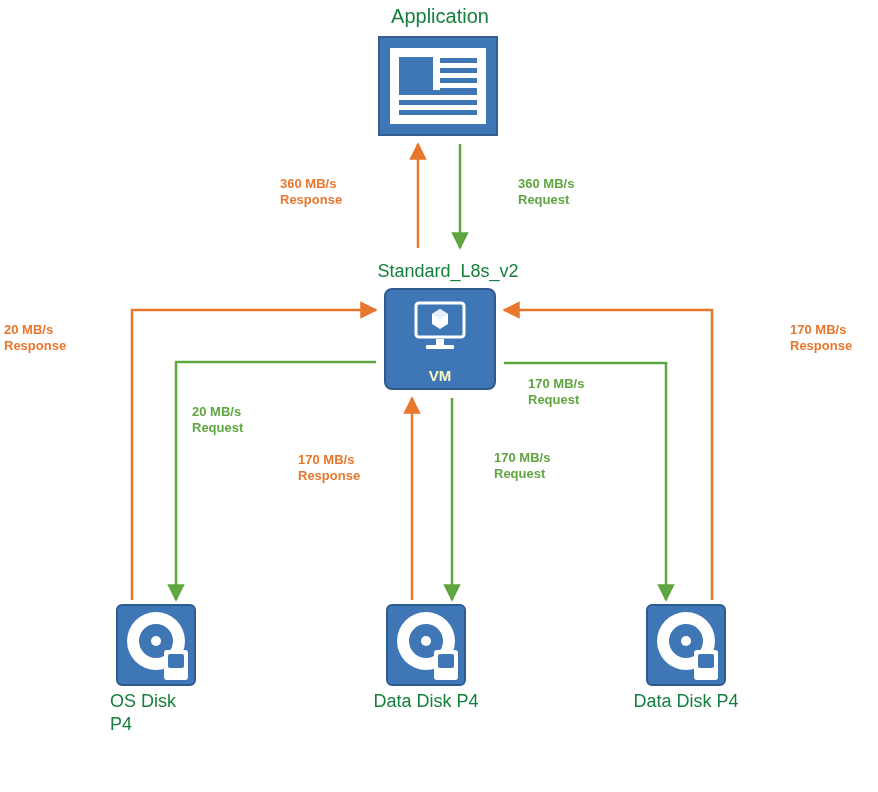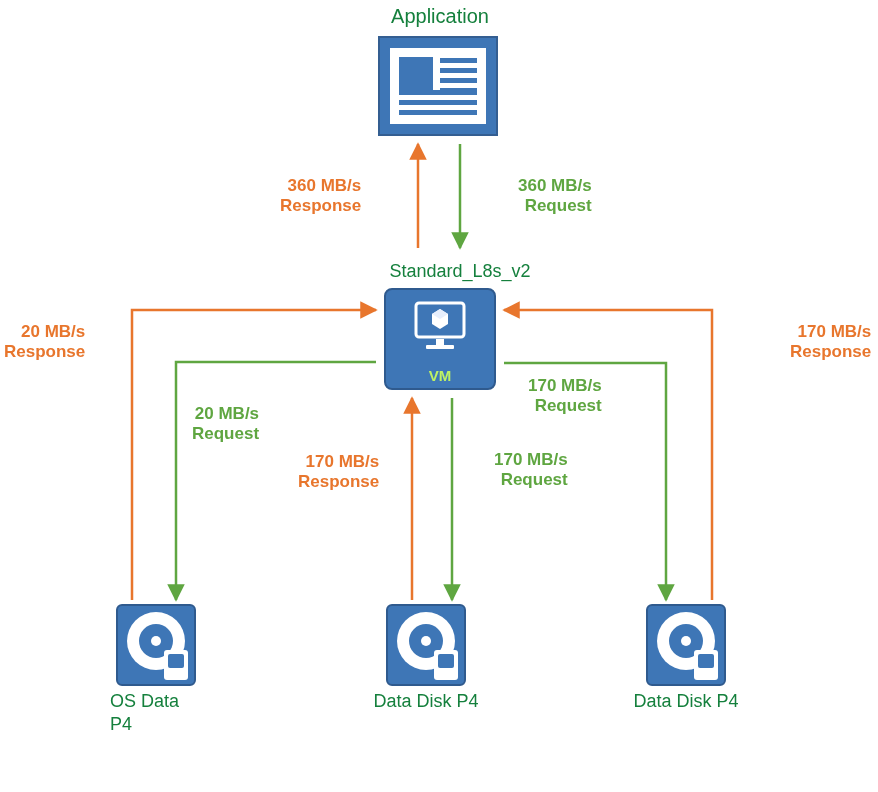--- a/index.html
+++ b/index.html
@@ -9,24 +9,24 @@
     height: 792px;
     position: relative;
     background: #fff;
   }
   .canvas {
     position: absolute;
     inset: 0;
   }
   .label {
     position: absolute;
-    font-size: 17px;
+    font-size: 13px;
     line-height: 1.2;
     color: #3b3b3b;
-    text-align: right;
+    text-align: left;
     white-space: pre;
   }
   .label.green { color: #5fa641; font-weight: 600; }
   .label.orange { color: #e8762d; font-weight: 600; }
   .node-title {
     position: absolute;
     font-size: 18px;
     line-height: 1.25;
     text-align: center;
     color: #15803d;
@@ -70,21 +70,21 @@
     height: 102px;
     background: #3e76b6;
     border: 2px solid #2f5a8e;
     border-radius: 8px;
     display: flex;
     flex-direction: column;
     align-items: center;
     justify-content: flex-end;
   }
   .vm-label {
-    color: #bef264;
+    color: #fef9c3;
     font-weight: 600;
     font-size: 15px;
     margin-bottom: 4px;
   }
   .vm-monitor {
     position: absolute;
     top: 11px;
     left: 50%;
     transform: translateX(-50%);
   }
@@ -166,21 +166,21 @@
           <div></div>
         </div>
     </div>
   </div>
 
   <div class="label orange" style="left:280px; top:176px;">360 MB/s
 Response</div>
   <div class="label green" style="left:518px; top:176px;">360 MB/s
 Request</div>
 
-  <div class="node-title" style="left:380px; top:260px; width:160px;">Standard_L8s_v2</div>
+  <div class="node-title" style="left:368px; top:260px; width:160px;">Standard_L8s_v2</div>
 
   <div class="vm-block" style="left:384px; top:288px;">
     <svg class="vm-monitor" width="56" height="50" viewBox="0 0 56 50">
       <rect x="4" y="2" width="48" height="34" rx="3" fill="none" stroke="#fff" stroke-width="3"></rect>
       <rect x="24" y="38" width="8" height="6" fill="#fff"></rect>
       <rect x="14" y="44" width="28" height="4" rx="1" fill="#fff"></rect>
       <path d="M28 8 L36 13 L36 23 L28 28 L20 23 L20 13 Z" fill="#fff"></path>
       <path d="M28 8 L36 13 L28 18 L20 13 Z" fill="#e6eefc"></path>
     </svg>
     <div class="vm-label">VM</div>
@@ -202,21 +202,21 @@
 Response</div>
 
   <div class="disk-block" style="left:116px; top:604px;">
     <div class="disk-circle">
         <div class="disk-inner">
           <div class="disk-spindle"></div>
         </div>
       </div>
     <div class="disk-arm"></div>
   </div>
-  <div class="node-title" style="left:110px; top:690px; width:92px; text-align:left;">OS Data
+  <div class="node-title" style="left:110px; top:690px; width:92px; text-align:left;">OS Disk
 P4</div>
 
   <div class="disk-block" style="left:386px; top:604px;">
     <div class="disk-circle">
         <div class="disk-inner">
           <div class="disk-spindle"></div>
         </div>
       </div>
     <div class="disk-arm"></div>
   </div>

